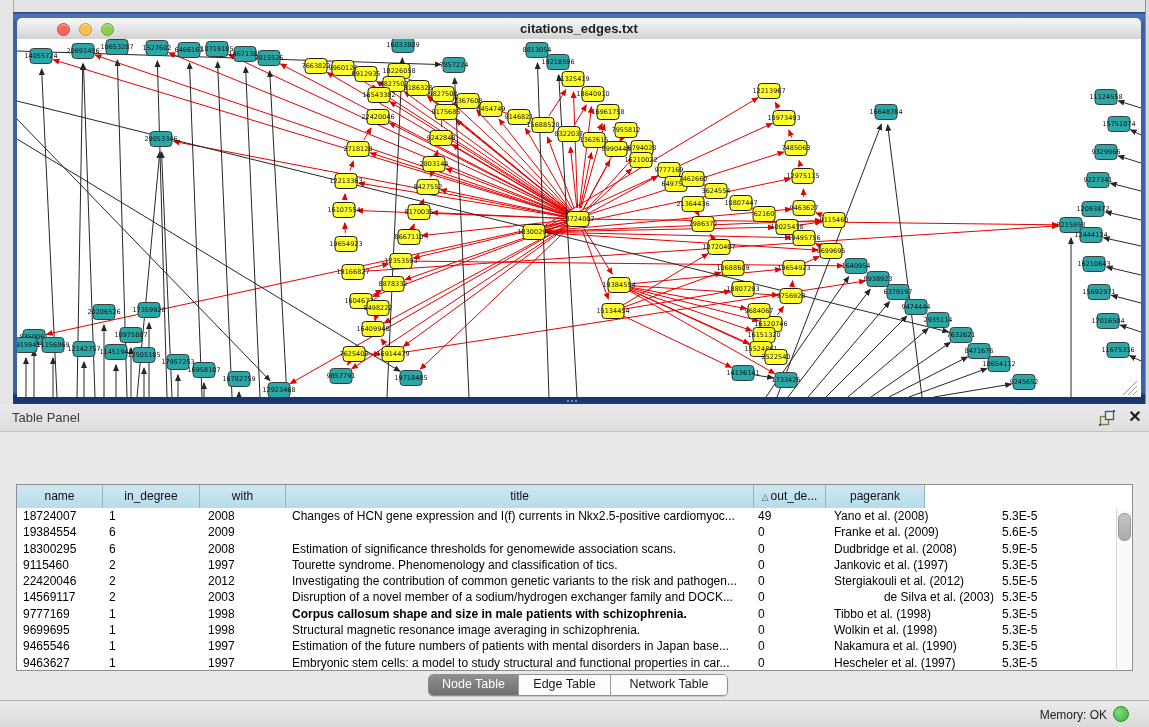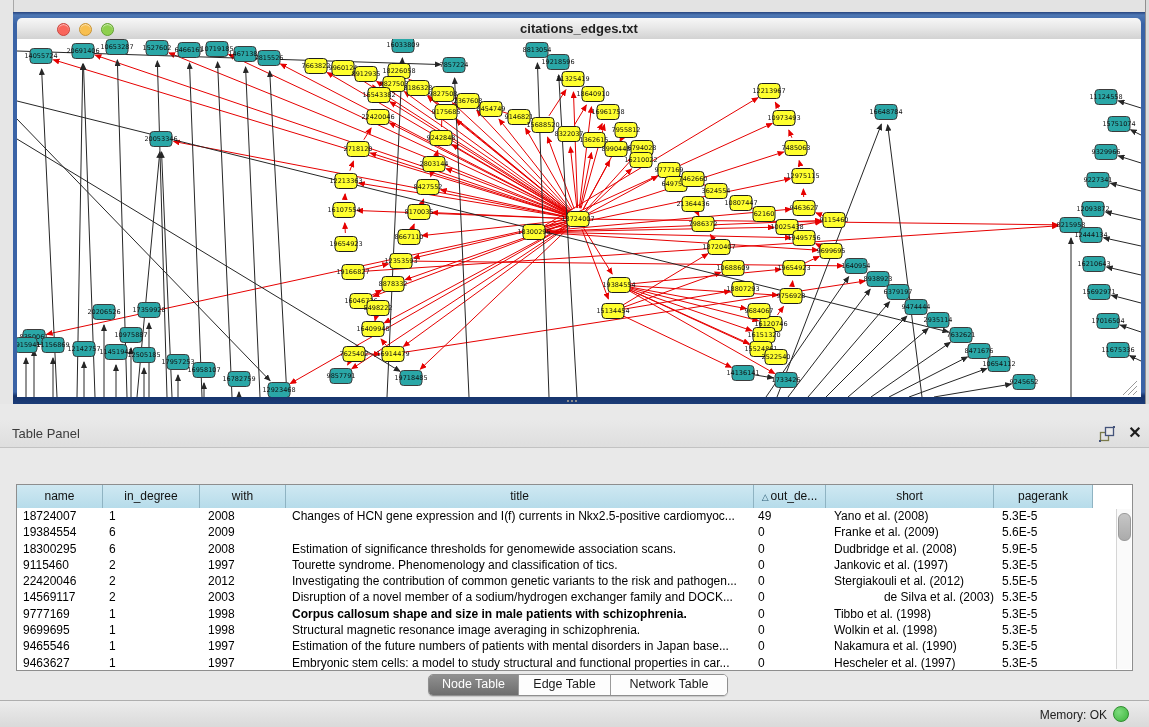--- a/index.html
+++ b/index.html
@@ -29,21 +29,21 @@
   .ny{fill:#ffff2e;stroke:#1e1e1e;stroke-width:1;}
   .nl{font:6.5px "DejaVu Sans",sans-serif;text-anchor:middle;fill:#101010;}
   .grip{stroke:#9a9a9a;stroke-width:1;}
   
   .split-handle{position:absolute;left:566px;top:399px;width:12px;height:4px;
     background:radial-gradient(circle at 2px 2px,#8a8a8a 1px,transparent 1.4px),
                radial-gradient(circle at 6px 2px,#8a8a8a 1px,transparent 1.4px),
                radial-gradient(circle at 10px 2px,#8a8a8a 1px,transparent 1.4px);}
   
   .table-panel{position:absolute;left:0;top:404px;width:1149px;height:296px;background:#e9e9e9;}
-  .panel-header{position:absolute;left:0;top:16px;width:100%;height:27px;
+  .panel-header{position:absolute;left:0;top:0;width:100%;height:27px;
     background:linear-gradient(180deg,#e9e9e9,#dedede);border-bottom:1px solid #c2c2c2;}
   .panel-title{position:absolute;left:12px;top:6px;font-size:13px;color:#3c3c3c;}
   .panel-float{position:absolute;left:1098px;top:5px;width:18px;height:18px;cursor:pointer;}
   .panel-close{position:absolute;left:1126px;top:4px;width:18px;height:18px;
     font-size:16px;font-weight:bold;color:#1c1c1c;text-align:center;line-height:18px;cursor:pointer;}
   
   .dtable{position:absolute;left:16px;top:80px;width:1117px;height:187px;box-sizing:border-box;
     background:#fff;border:1px solid #8e8e8e;}
   .thead{position:absolute;left:0;top:0;right:0;height:23px;display:flex;border-bottom:1px solid #8e8e8e;background:#fff;}
   .th{box-sizing:border-box;height:23px;line-height:22px;text-align:center;font-size:12px;color:#111;
@@ -782,21 +782,20 @@
     <div class="panel-close">✕</div>
   </div>
 
   <div class="dtable">
     <div class="thead" id="thead">
         <div class="th" style="width: 86px;">name</div>
         <div class="th" style="width: 97px;">in_degree</div>
         <div class="th" style="width: 86px;">with</div>
         <div class="th" style="width: 468px;">title</div>
         <div class="th" style="width: 72px;"><span class="sort-tri">△</span>out_de...</div>
-        <div class="th" style="width: 168px;">short</div>
         <div class="th" style="width: 99px;">pagerank</div>
       </div>
     <div class="tbody" id="tbody">
         <div class="tr">
           <div class="td" style="width: 86px; padding-left: 6px;">18724007</div>
           <div class="td" style="width: 97px; padding-left: 6px;">1</div>
           <div class="td" style="width: 86px; padding-left: 8px;">2008</div>
           <div class="td" style="width: 468px; padding-left: 6px;">Changes of HCN gene expression and I(f) currents in Nkx2.5-positive cardiomyoc...</div>
           <div class="td" style="width: 72px; padding-left: 4px;">49</div>
           <div class="td" style="width: 168px; padding-left: 8px;">Yano et al. (2008)</div>

